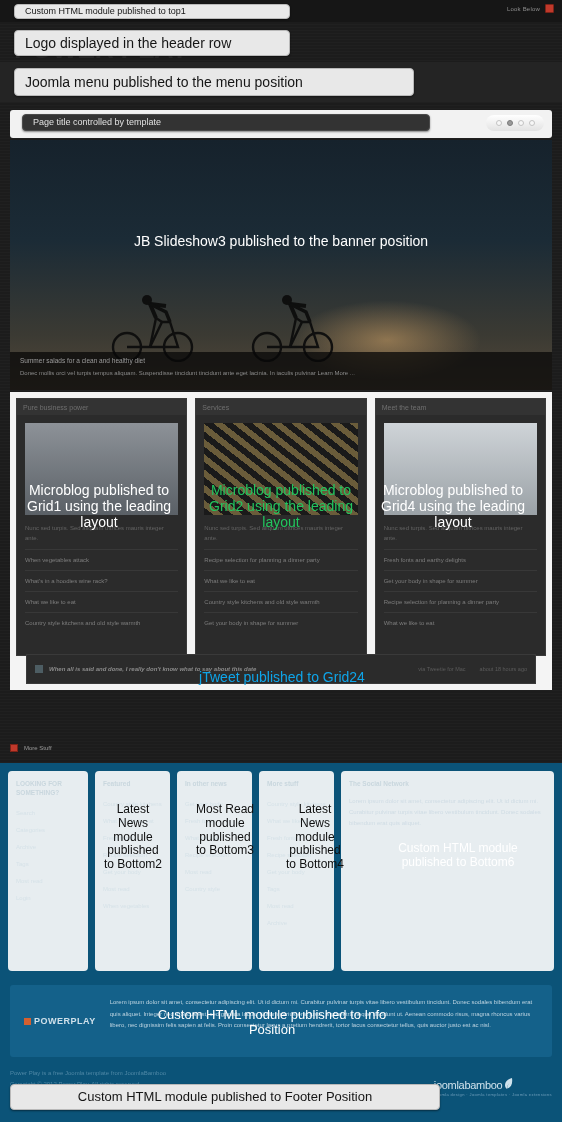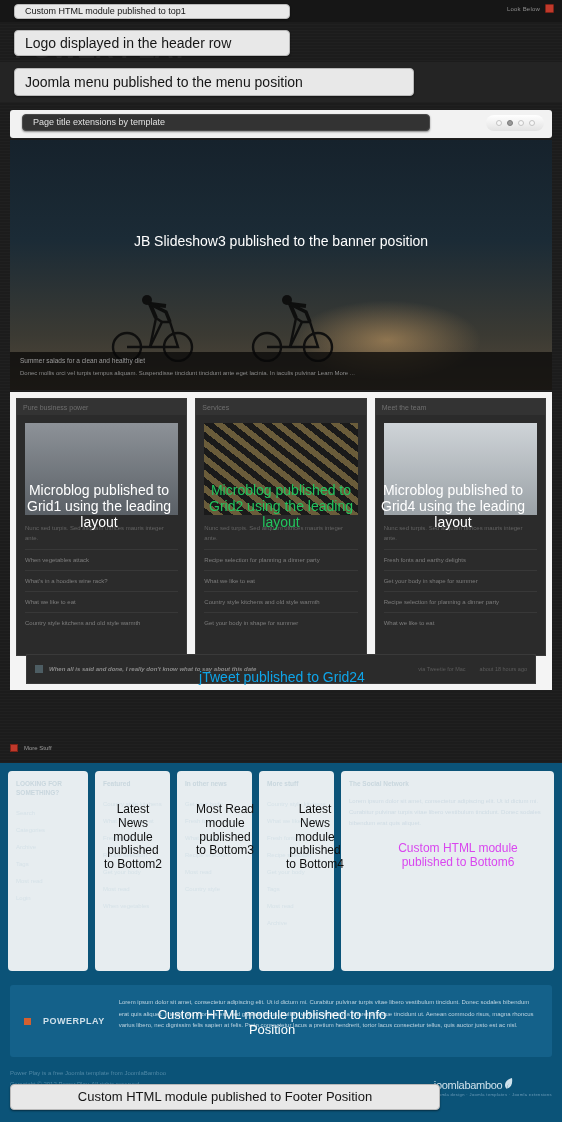--- a/index.html
+++ b/index.html
@@ -128,21 +128,21 @@
   .bcol.w5 { flex:1; }
   .bh { font-size:6.5px; color:#c9d7de; font-weight:bold; line-height:1.35; margin-bottom:7px; }
   .bli { font-size:6px; color:#d6e2e8; line-height:1.5; padding:4px 0; }
   .bp { font-size:6px; color:#cfdce4; line-height:1.85; }
 
   .infobox {
     position:absolute; left:10px; top:222px; width:542px; height:72px;
     background:#14618a; border-radius:3px; display:flex; padding:12px 14px; gap:14px;
   }
   .pplogo { font-size:9px; color:#cfe0ea; font-weight:bold; letter-spacing:.5px;
-            display:flex; align-items:center; gap:12px; flex:0 0 auto; }
+            display:flex; align-items:center; gap:3px; flex:0 0 auto; }
   .pp-sq { width:7px; height:7px; background:#d4602f; }
   .infotext { font-size:6px; color:#bcd3e0; line-height:1.95; flex:1; }
 
   .footrow { position:absolute; left:10px; bottom:14px; width:542px; height:38px; }
   .footleft { position:absolute; left:0; top:0; width:430px; }
   .f1 { font-size:6px; color:#4e87a5; margin-bottom:5px; }
   .f2 { font-size:6px; color:#4e87a5; }
   .jbrand { position:absolute; right:0; top:8px; }
   .jb-name { font-size:11px; color:#cfe2ec; letter-spacing:-.3px; }
   .jb-leaf { display:inline-block; margin-left:2px; }
@@ -349,38 +349,38 @@
     </div>
   </div>
 
   <div class="olabel lft" style="left:14px; top:4px; width:276px; height:15px; font-size:9px;">Custom HTML module published to top1</div>
 
   <div class="olabel lft" style="left:14px; top:68px; width:400px; height:28px; font-size:14px;">Joomla menu published to the menu position</div>
 
   <div class="olabel lft" style="left:14px; top:30px; width:276px; height:26px; font-size:14px;">Logo displayed in the header row</div>
 
 
-  <div class="olabel lft" style="left:22px; top:114px; width:408px; height:17px; font-size:9px; background:#333; color:#e0e0e0; border-color:#4a4a4a;">Page title extensions by template</div>
+  <div class="olabel lft" style="left:22px; top:114px; width:408px; height:17px; font-size:9px; background:#333; color:#e0e0e0; border-color:#4a4a4a;">Page title controlled by template</div>
 
   <div class="olabel ctr" style="left:36px; top:230px; width:490px; height:22px; font-size:14px; background:transparent; border:none; box-shadow:none; color:#ffffff;">JB Slideshow3 published to the banner position</div>
 
   <div class="olabel ctr" style="left:26px; top:482px; width:146px; height:72px; font-size:14px; background:transparent; border:none; box-shadow:none; color:#ffffff; display:block; padding-top:0;">Microblog published to Grid1 using the leading layout</div>
 
   <div class="olabel ctr" style="left:208px; top:482px; width:146px; height:72px; font-size:14px; background:transparent; border:none; box-shadow:none; color:#22c55e; display:block;">Microblog published to Grid2 using the leading layout</div>
 
   <div class="olabel ctr" style="left:380px; top:482px; width:146px; height:72px; font-size:14px; background:transparent; border:none; box-shadow:none; color:#ffffff; display:block;">Microblog published to Grid4 using the leading layout</div>
 
   <div class="olabel ctr" style="left:160px; top:666px; width:244px; height:22px; font-size:14px; background:transparent; border:none; box-shadow:none; color:#0ea5e9;">jTweet published to Grid24</div>
 
 
   <div class="olabel ctr" style="left:102px; top:803px; width:62px; height:110px; font-size:12px; background:transparent; border:none; box-shadow:none; color:#0f0f0f; display:block;">Latest News module published to Bottom2</div>
 
   <div class="olabel ctr" style="left:194px; top:803px; width:62px; height:110px; font-size:12px; background:transparent; border:none; box-shadow:none; color:#0f0f0f; display:block;">Most Read module published to Bottom3</div>
 
   <div class="olabel ctr" style="left:284px; top:803px; width:62px; height:110px; font-size:12px; background:transparent; border:none; box-shadow:none; color:#0f0f0f; display:block;">Latest News module published to Bottom4</div>
 
-  <div class="olabel ctr" style="left:376px; top:842px; width:164px; height:34px; font-size:12px; background:transparent; border:none; box-shadow:none; color:#d946ef; display:block;">Custom HTML module published to Bottom6</div>
+  <div class="olabel ctr" style="left:376px; top:842px; width:164px; height:34px; font-size:12px; background:transparent; border:none; box-shadow:none; color:#ffffff; display:block;">Custom HTML module published to Bottom6</div>
 
   <div class="olabel ctr" style="left:152px; top:1008px; width:240px; height:36px; font-size:13px; background:transparent; border:none; box-shadow:none; color:#ffffff; display:block;">Custom HTML module published to Info Position</div>
 
   <div class="olabel ctr" style="left:10px; top:1084px; width:430px; height:26px; font-size:13px;">Custom HTML module published to Footer Position</div>
 
 </div>
 
 </body></html>

